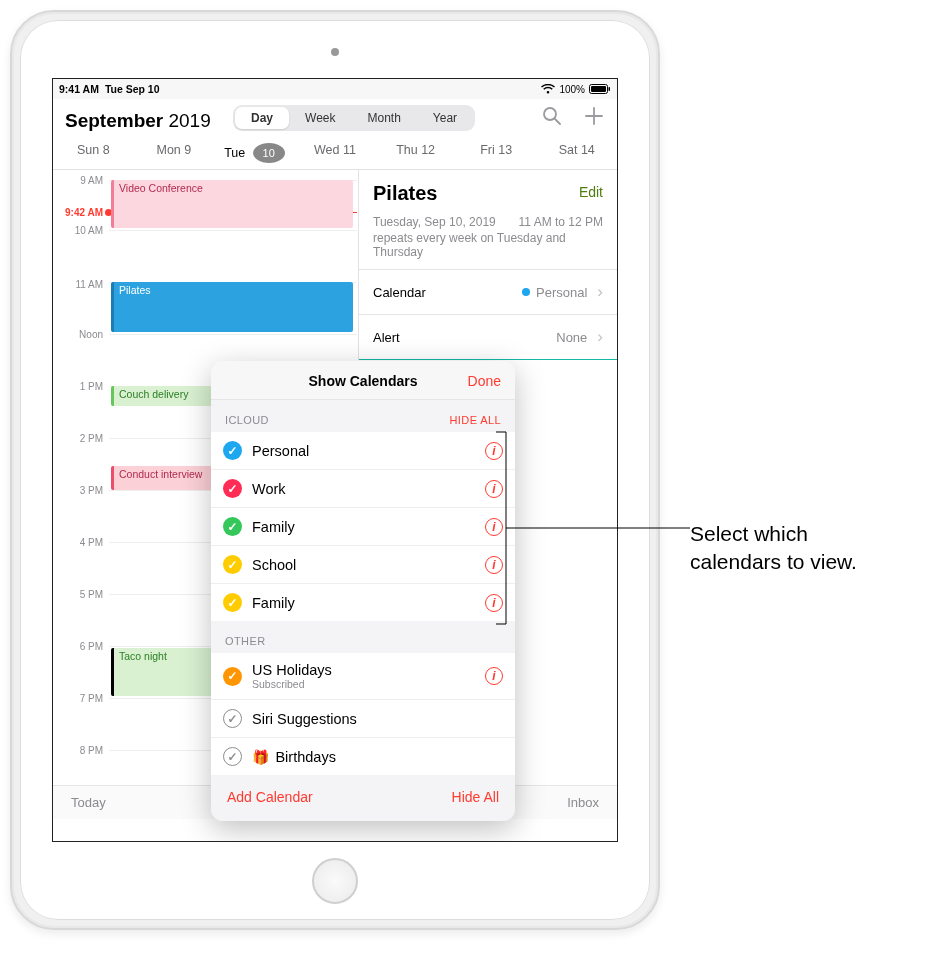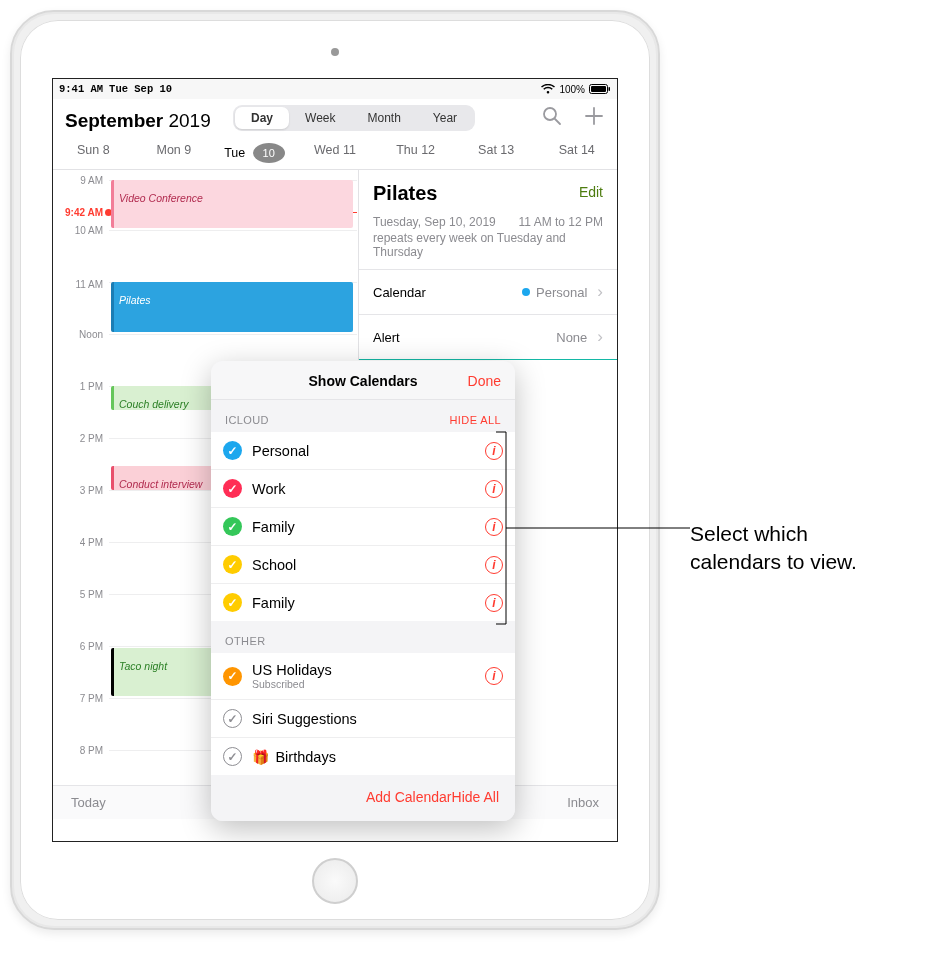--- a/index.html
+++ b/index.html
@@ -54,21 +54,21 @@
 .status-bar {
   height: 20px;
   background: #f7f7f7;
   display: flex;
   align-items: center;
   font-size: 10.5px;
   padding: 0 6px;
   color: #000;
   position: relative;
 }
-.status-left { display: flex; gap: 6px; font-weight: 600; font-family: Liberation Mono, monospace; }
+.status-left { display: flex; gap: 6px; font-weight: 600; }
 .status-right { position: absolute; right: 6px; display: flex; gap: 4px; align-items: center; }
 .wifi-icon svg, .battery-icon svg { display:block; }
 .app-header {
   padding: 6px 12px 0;
   display: flex;
   align-items: center;
   height: 38px;
   position: relative;
 }
 .month-title { font-size: 19px; }
@@ -135,25 +135,24 @@
 .now-lbl { color:#ff3b30; font-weight:600; }
 .grid {
   position:absolute; left:56px; right:0; top:0; height:100%;
 }
 .grid-line { position:absolute; left:0; right:0; border-top:1px solid #eeeeef; }
 .now-line { position:absolute; left:0; right:0; border-top:1px solid #ff3b30; }
 .now-line::before { content:""; position:absolute; left:-4px; top:-4px; width:7px;height:7px;border-radius:50%;background:#ff3b30; }
 .evt {
   position:absolute; left:2px;
   font-size:10.5px;
-  padding:12px 5px;
+  padding:2px 5px;
   border-radius:2px;
   overflow:hidden;
   cursor:pointer;
-  font-style:italic;
 }
 .evt-pink { background:#fcd7df; border-left:3px solid #f27d98; color:#b12b4f; right:4px; }
 .evt-blue { background:#2ca3e0; border-left:3px solid #1b7db4; color:#fff; right:4px; }
 .evt-green { background:#d9f0d1; border-left:3px solid #65c65a; color:#2a7f24; right:4px; width:60%; }
 .evt-pink2 { background:#fbd0d7; border-left:3px solid #e94f6b; color:#b12b4f; width:90%; }
 .evt-green2 { background:#d9f0d1; border-left:3px solid #000000; color:#2a7f24; width:70%; }
 
 .detail {
   position:absolute;
   left:305px; top:0; right:0;
@@ -227,21 +226,21 @@
 .cal-info {
   width:18px;height:18px;border-radius:50%;
   border:1.5px solid #ff3b30;
   color:#ff3b30;
   display:flex;align-items:center;justify-content:center;
   font-size:12px; font-weight:700; font-style:italic;
   cursor:pointer;
 }
 .gift-icon { color:#ff3b30; margin-right:6px; font-size:14px; }
 .pop-foot {
-  display:flex; justify-content:flex-end;
+  display:flex; justify-content:space-between;
   padding:14px 16px 16px;
   color:#ff3b30;
   font-size:14px;
   background:#f4f4f6;
 }
 .pop-foot span { cursor:pointer; }
 
 .toolbar {
   position:absolute;
   left:0; right:0; bottom:0;
@@ -333,21 +332,21 @@
 
       <div class="weekdays">
         <div>Sun 8</div>
         <div>Mon 9</div>
         <div class="today">
           <span>Tue</span>
           <span class="today-dot">10</span>
         </div>
         <div>Wed 11</div>
         <div>Thu 12</div>
-        <div>Sat 13</div>
+        <div>Fri 13</div>
         <div>Sat 14</div>
       </div>
 
       <div class="content">
 
         <div class="timeline">
           <div class="time-col">
             <div class="time-lbl" style="top:10px">9 AM</div>
             <div class="time-lbl now-lbl" style="top:42px">9:42 AM</div>
             <div class="time-lbl" style="top:60px">10 AM</div>

